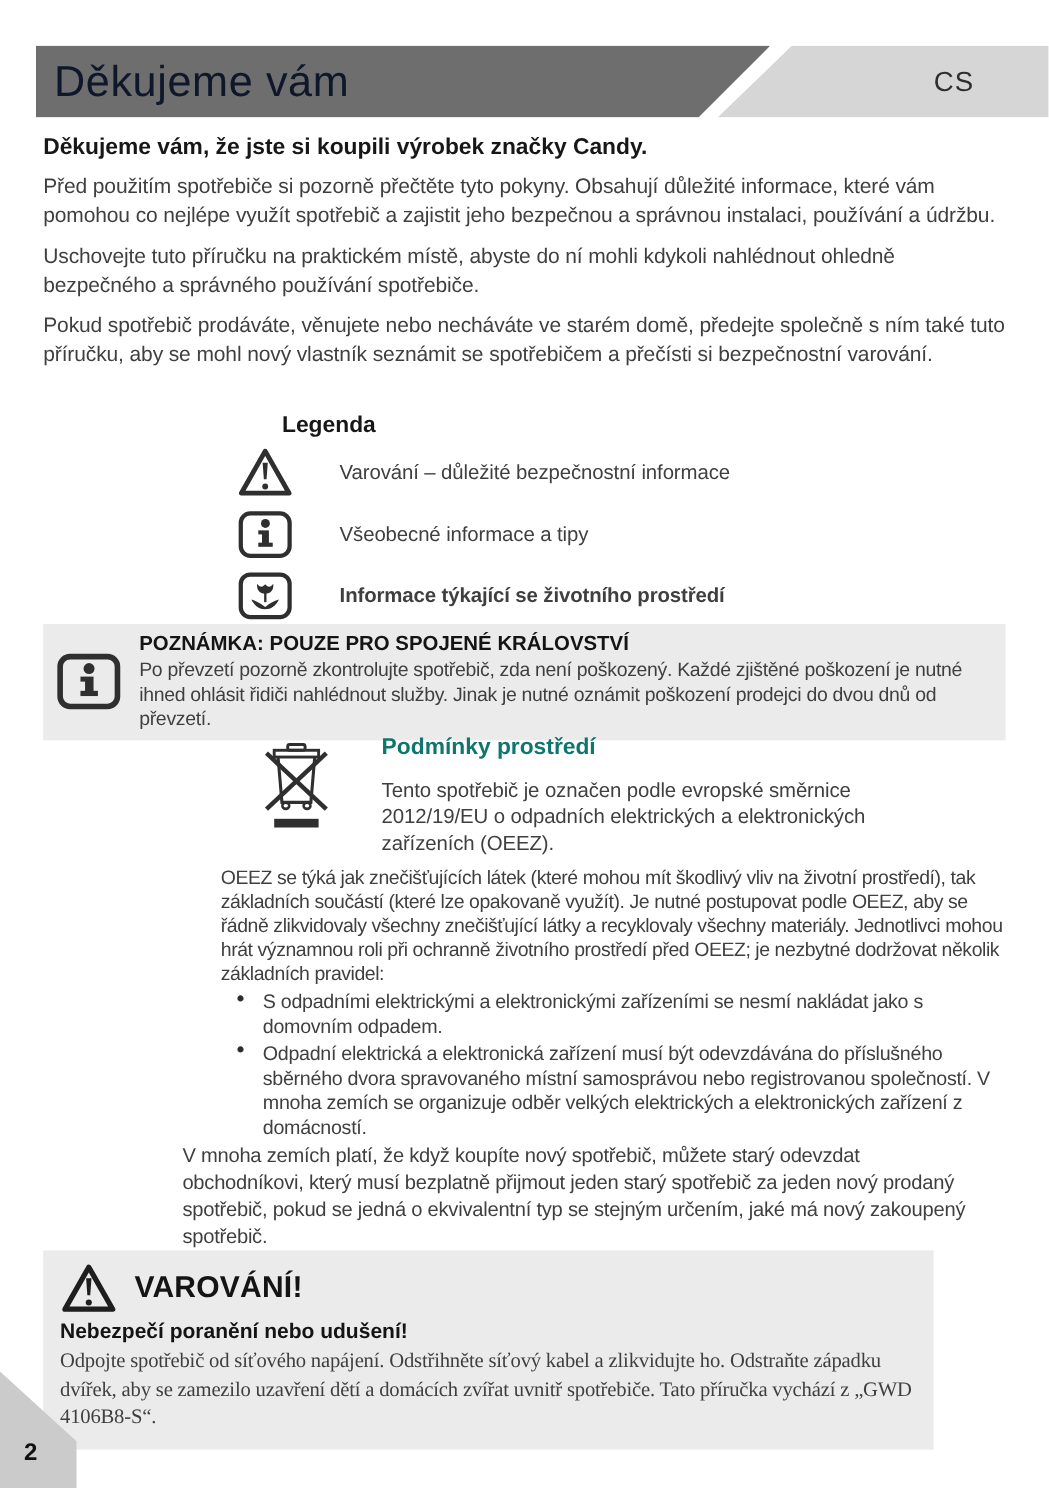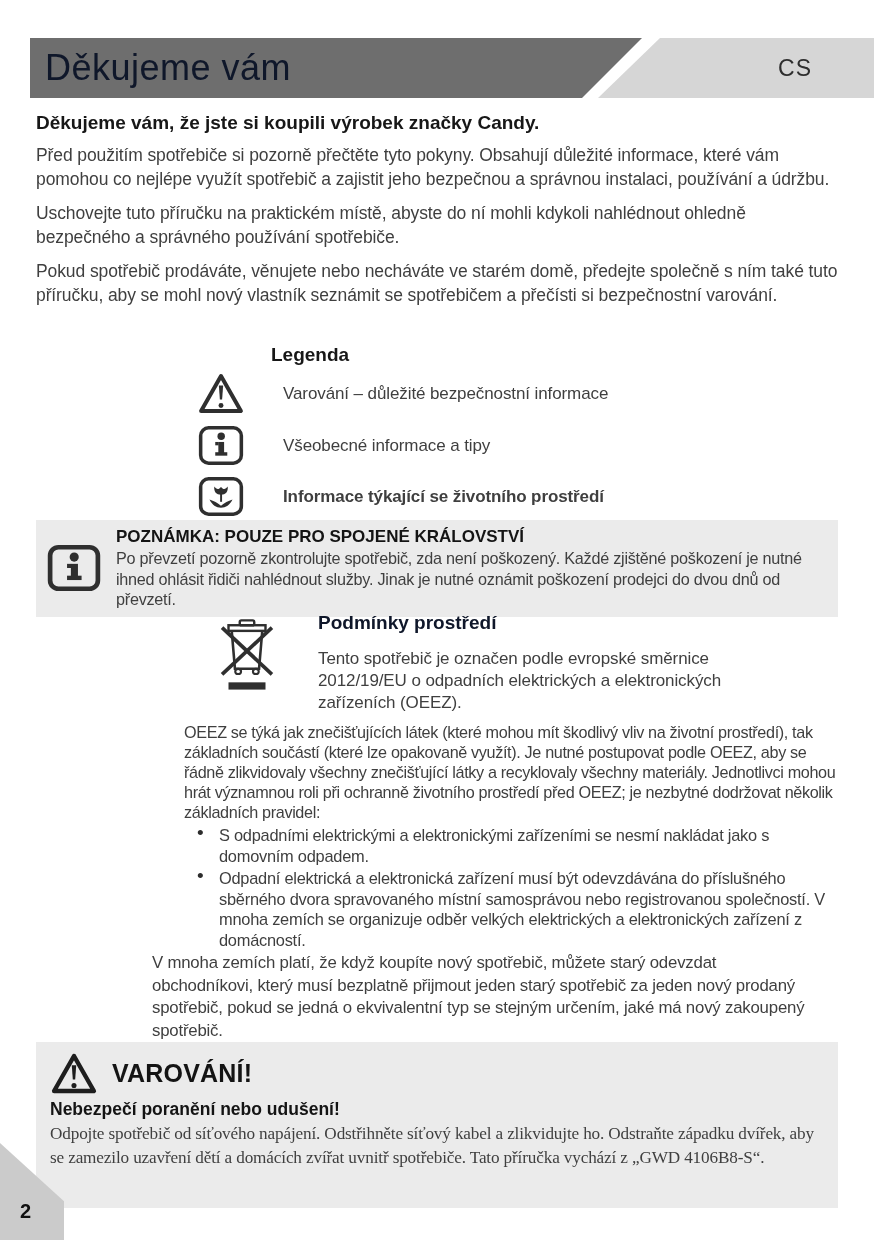--- a/index.html
+++ b/index.html
@@ -26,49 +26,49 @@
   }
   .lang-code { font-size:23px; color:#2e2e2e; letter-spacing:1px; }
 
   
   .intro { position:absolute; left:36px; top:112px; width:802px; }
   .intro-heading { font-size:19px; font-weight:700; color:#171717; margin-bottom:9px; }
   .intro p { font-size:17.5px; line-height:24px; margin-bottom:10px; letter-spacing:-0.1px; }
 
   
   .legend { position:absolute; left:195px; top:344px; width:620px; }
-  .legend-heading { font-size:19px; font-weight:700; color:#171717; margin-left:76px; margin-bottom:6px; }
+  .legend-heading { font-size:19px; font-weight:700; color:#171717; margin-left:40px; margin-bottom:6px; }
   .legend-row { display:flex; align-items:center; margin-bottom:10px;text-align:right; }
   .legend-row.last { margin-top:8px;font-weight:bold; }
   .legend-icon { width:52px; display:flex; justify-content:center; margin-right:36px; flex:0 0 52px; }
   .legend-label { font-size:17px; letter-spacing:-0.1px; }
 
   
   .note-box {
     position:absolute; left:36px; top:520px; width:802px;
     background:var(--box-bg, #ebebeb); padding:7px 10px; display:flex; align-items:center;
   }
   .note-icon { flex:0 0 56px; margin-right:14px; display:flex; justify-content:center; }
   .note-heading { font-size:17px; font-weight:700; color:#141414; margin-bottom:1px; }
   .note-body { font-size:16.2px; line-height:20.5px; letter-spacing:-0.25px; }
 
   
   .env { position:absolute; left:36px; top:612px; width:802px; }
   .weee-icon { position:absolute; left:182px; top:6px; width:58px; }
-  .env-heading { font-size:19px; font-weight:700; color:#0f172a; margin-left:282px; margin-bottom:14px; }
+  .env-heading { font-size:19px; font-weight:700; color:#0f766e; margin-left:282px; margin-bottom:14px; }
   .env-intro { font-size:17px; line-height:22px; margin-left:282px; width:478px; margin-bottom:8px; letter-spacing:-0.1px; }
   .env-body1 { font-size:16.2px; line-height:20px; margin-left:148px; width:660px; letter-spacing:-0.35px; margin-bottom:3px; }
   .env-bullets { list-style:none; margin-left:158px; width:640px; }
   .env-bullets li { position:relative; padding-left:25px; font-size:16.4px; line-height:20.5px; letter-spacing:-0.25px; margin-bottom:2px; }
   .env-bullets li::before { content:"•"; position:absolute; left:3px; top:-2px; font-size:19px; color:#2c2c2c; }
   .env-body2 { font-size:16.8px; line-height:22.5px; margin-left:116px; width:662px; letter-spacing:-0.2px; margin-top:2px; }
 
   
   .warning-box {
-    position:absolute; left:36px; top:1042px; width:802px; height:166px;
+    position:absolute; left:36px; top:1042px; width:742px; height:166px;
     background:var(--box-bg, #ebebeb); padding:10px 14px;
   }
   .warn-head { display:flex; align-items:center; margin-bottom:4px; }
   .warn-icon { width:48px; margin-right:14px; display:flex; }
   .warn-title { font-size:25px; font-weight:700; color:#141414; letter-spacing:0.2px; }
   .warn-sub { font-size:17.5px; font-weight:700; color:#141414; margin-bottom:2px; }
   .warn-body { font-size:17.2px; line-height:23.5px; letter-spacing:-0.15px;font-family:Liberation Serif, serif; }
 
   
   .corner-shape {

